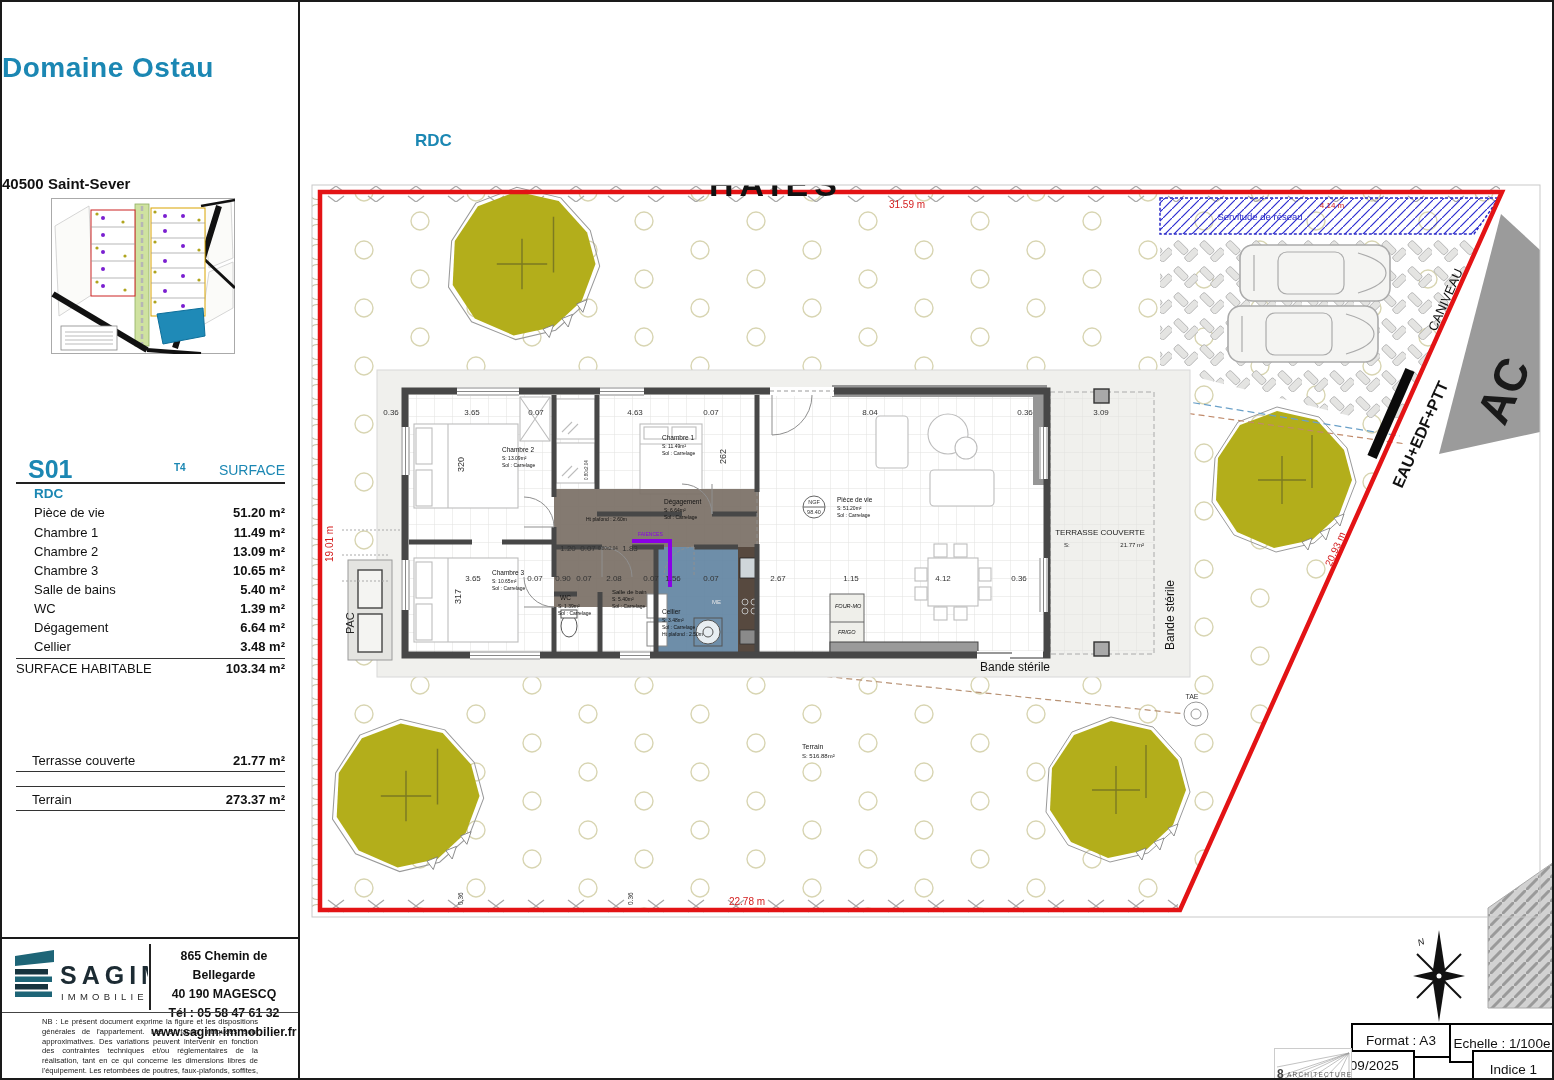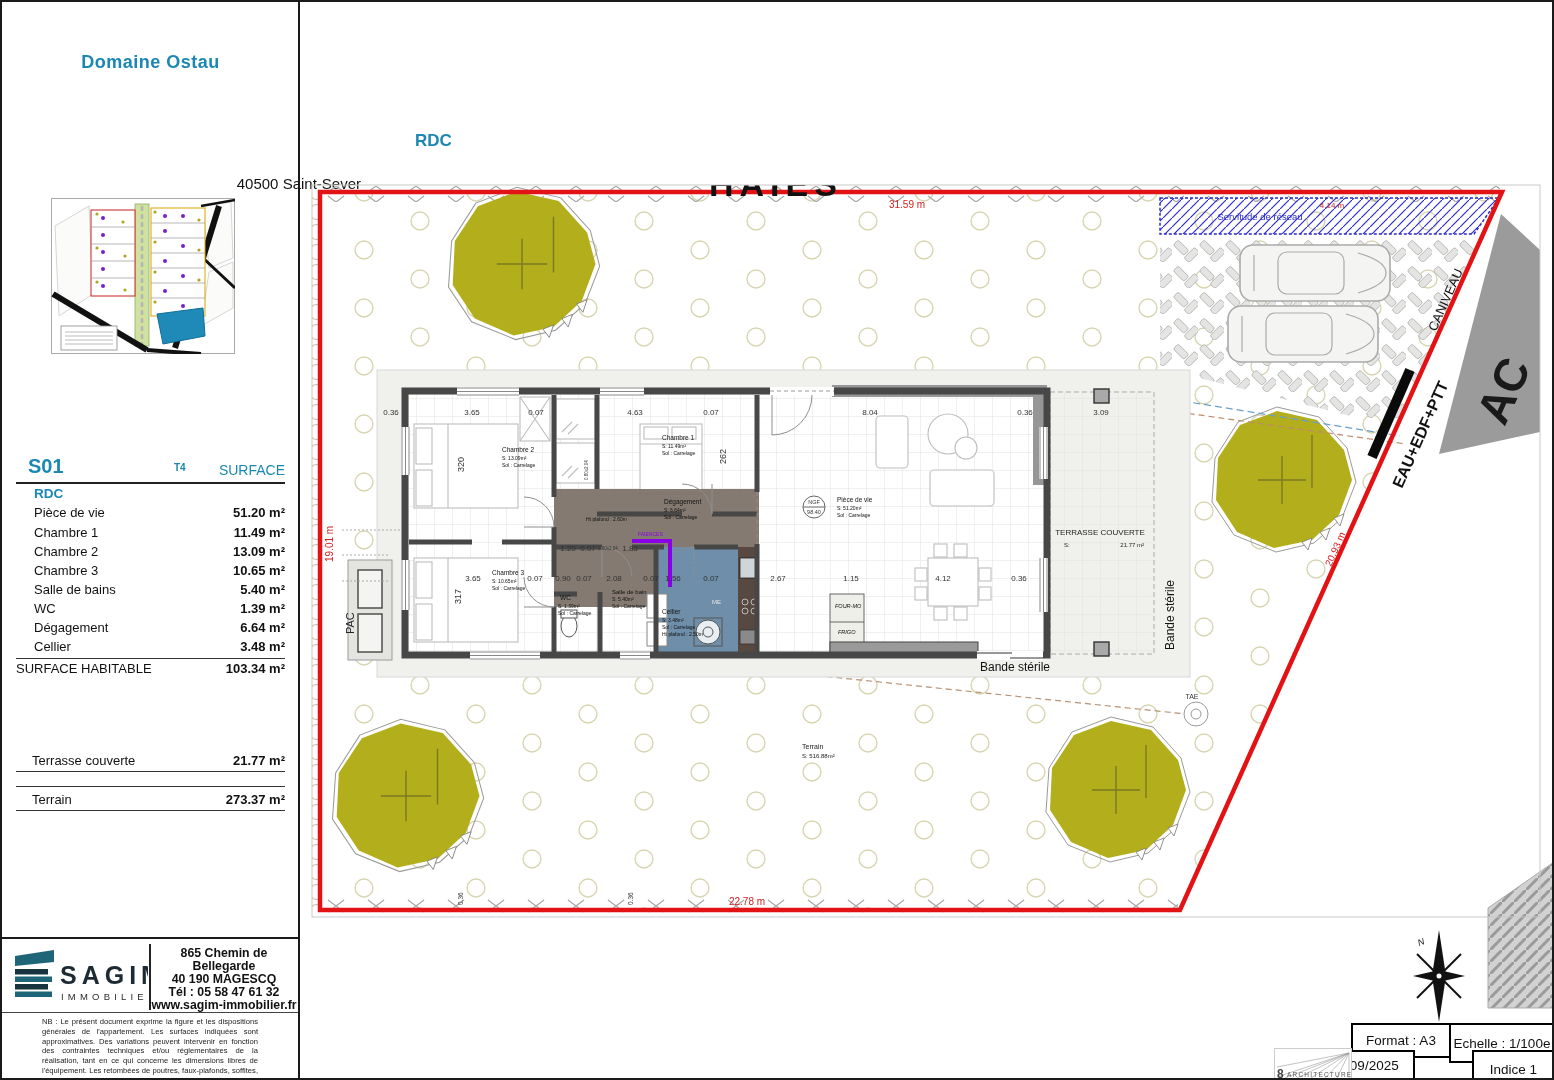--- a/index.html
+++ b/index.html
@@ -4,37 +4,37 @@
 <style>
   html,body{margin:0;padding:0;background:#e8e8e8;}
   *{box-sizing:border-box;}
   .page{position:relative;width:1554px;height:1080px;background:#fff;margin:0 auto;
         border:2px solid #1a1a1a;overflow:hidden;
         font-family:"Liberation Sans", sans-serif;color:#111;}
   .abs{position:absolute;}
   
   .sidebar{position:absolute;left:0;top:0;width:297px;height:1080px;background:#fff;}
   .sidebar-divider{position:absolute;left:296px;top:0;width:2px;height:1080px;background:#1a1a1a;}
-  .proj-title{left:0;top:50px;width:297px;text-align:center;font-size:18px;font-weight:bold;letter-spacing:.5px;}
-  .loc-title{left:0;top:173px;width:359px;text-align:right;font-size:15px;font-weight:normal;color:#111;}
+  .proj-title{left:0;top:50px;width:297px;font-size:28px;font-weight:bold;letter-spacing:.5px;}
+  .loc-title{left:0;top:173px;width:359px;text-align:left;font-size:15px;font-weight:bold;color:#111;}
   .thumb{left:49px;top:196px;width:184px;height:156px;background:#fff;}
   .hr{position:absolute;left:14px;right:14px;height:0;border-top:1.6px solid #333;}
   .hr.bold{border-top:2.2px solid #222;}
-  .st-head{left:26px;top:453px;font-size:20px;font-weight:bold;}
+  .st-head{left:26px;top:453px;font-size:25px;font-weight:bold;}
   .st-type{left:172px;top:460px;font-size:10px;font-weight:bold;}
   .st-col{right:14px;top:460px;font-size:14px;font-weight:normal;}
   .st-level{left:32px;top:484px;font-size:13.5px;font-weight:bold;}
   .srow{position:absolute;left:32px;right:14px;font-size:13px;display:flex;justify-content:space-between;}
   .srow .val{white-space:nowrap;font-weight:bold;}
   .blue{color:#1b87b3;}
   
   .ag-top{left:0;top:935px;width:297px;height:2px;background:#1a1a1a;}
   .ag-mid{left:0;top:1010px;width:297px;height:1px;background:#444;}
   .ag-div{left:147px;top:942px;width:1.5px;height:66px;background:#222;}
-  .ag-addr{left:147px;top:945px;width:150px;text-align:center;font-size:12.3px;font-weight:bold;line-height:13px;}
+  .ag-addr{left:147px;top:945px;width:150px;text-align:center;font-size:12.3px;font-weight:bold;line-height:19px;}
   .nb{left:40px;top:1015px;width:216px;font-size:7.6px;line-height:1.29;text-align:justify;color:#1a1a1a;}
   
   .tb{position:absolute;border:2px solid #000;background:#fff;display:flex;align-items:center;justify-content:center;font-size:13.5px;color:#111;}
   .archbox{position:absolute;left:1272px;top:1046px;width:78px;height:33px;border:1px solid #ccc;background:#fff;}
   
   .plan-svg{position:absolute;left:297px;top:0;width:1257px;height:1080px;}
   text{font-family:"Liberation Sans", sans-serif;}
 </style>
 </head>
 <body>

